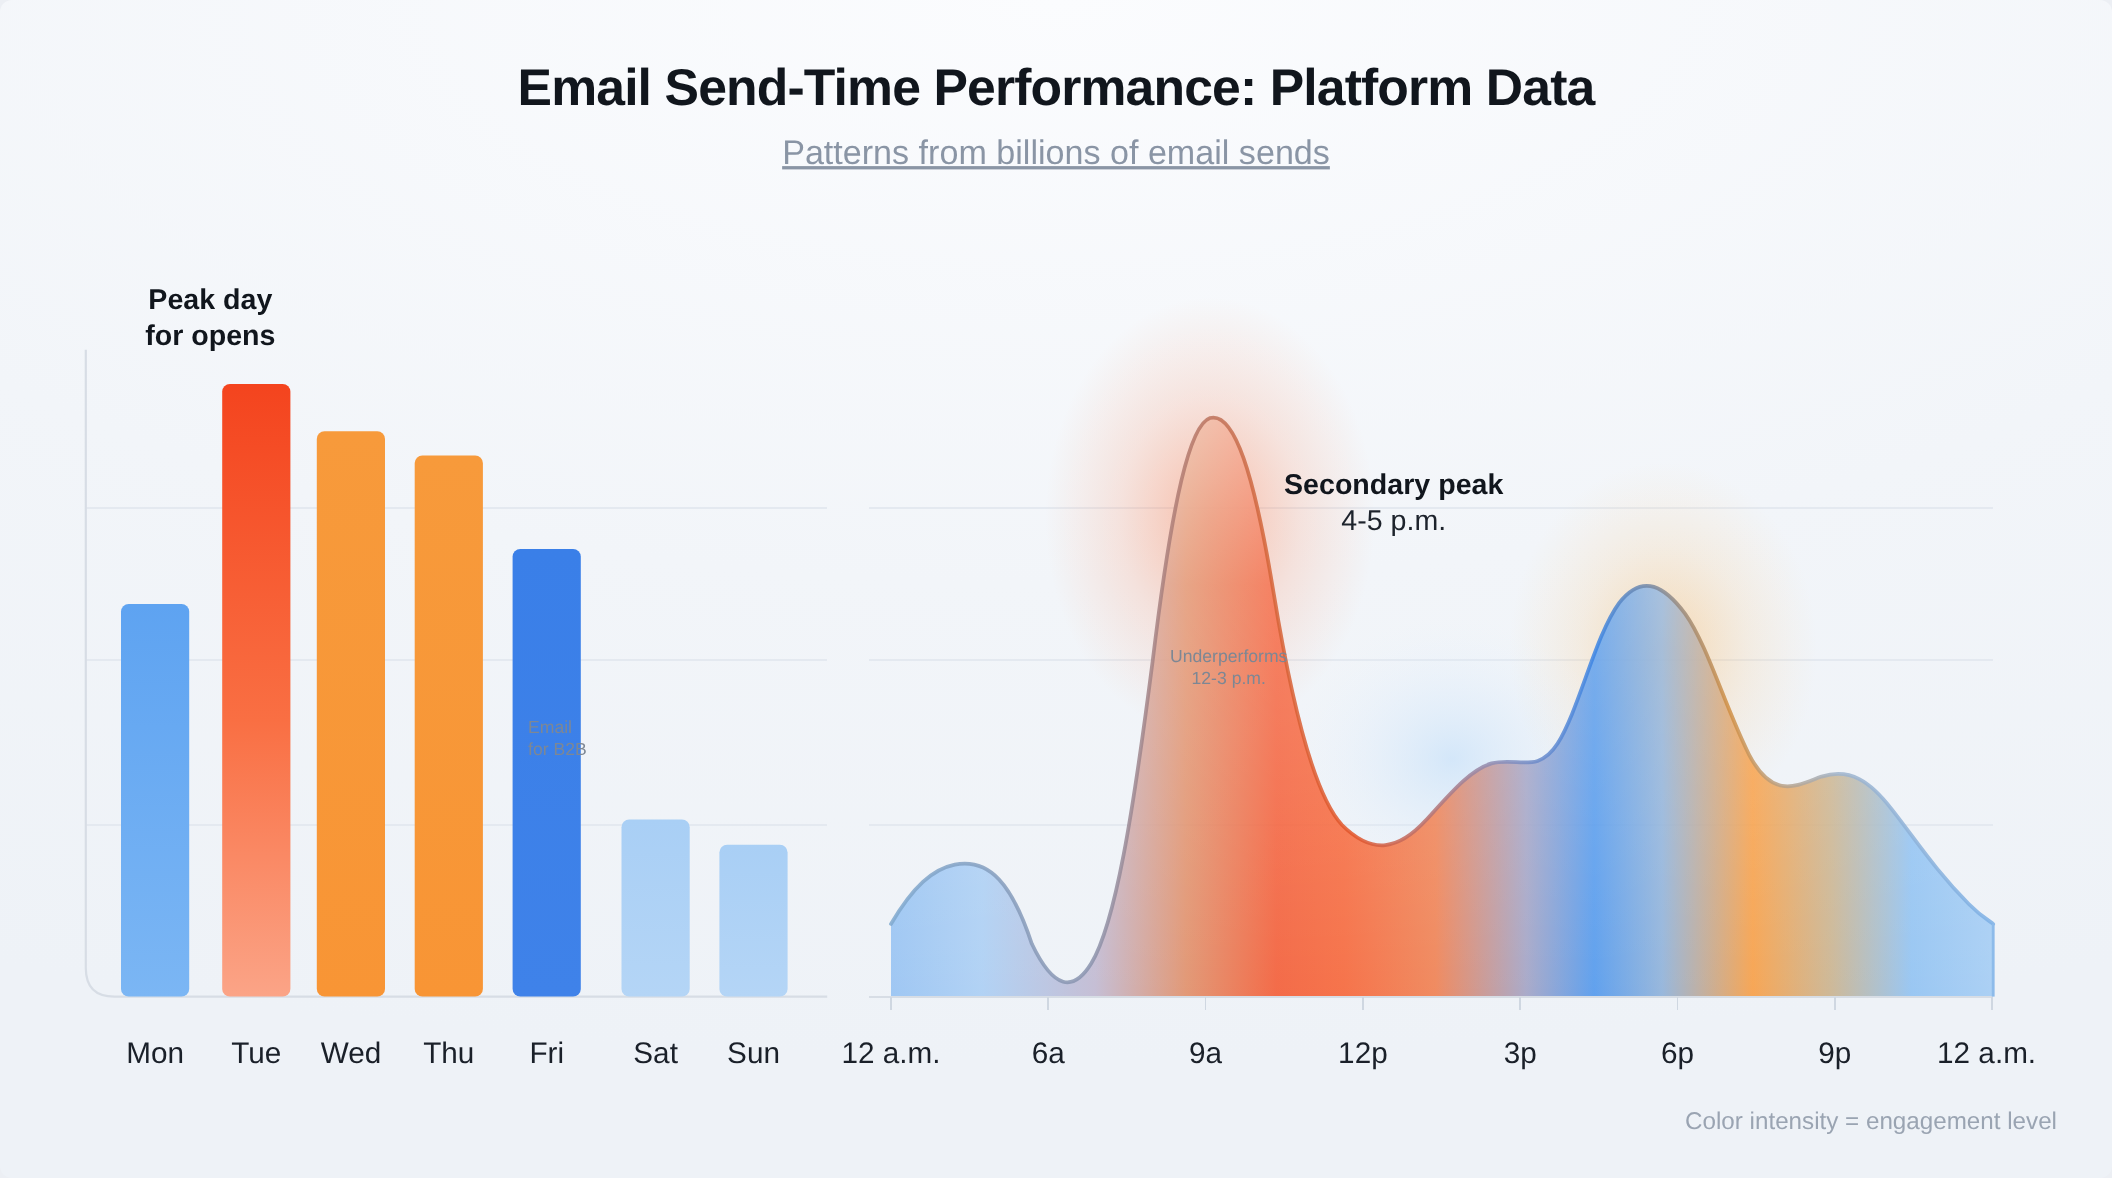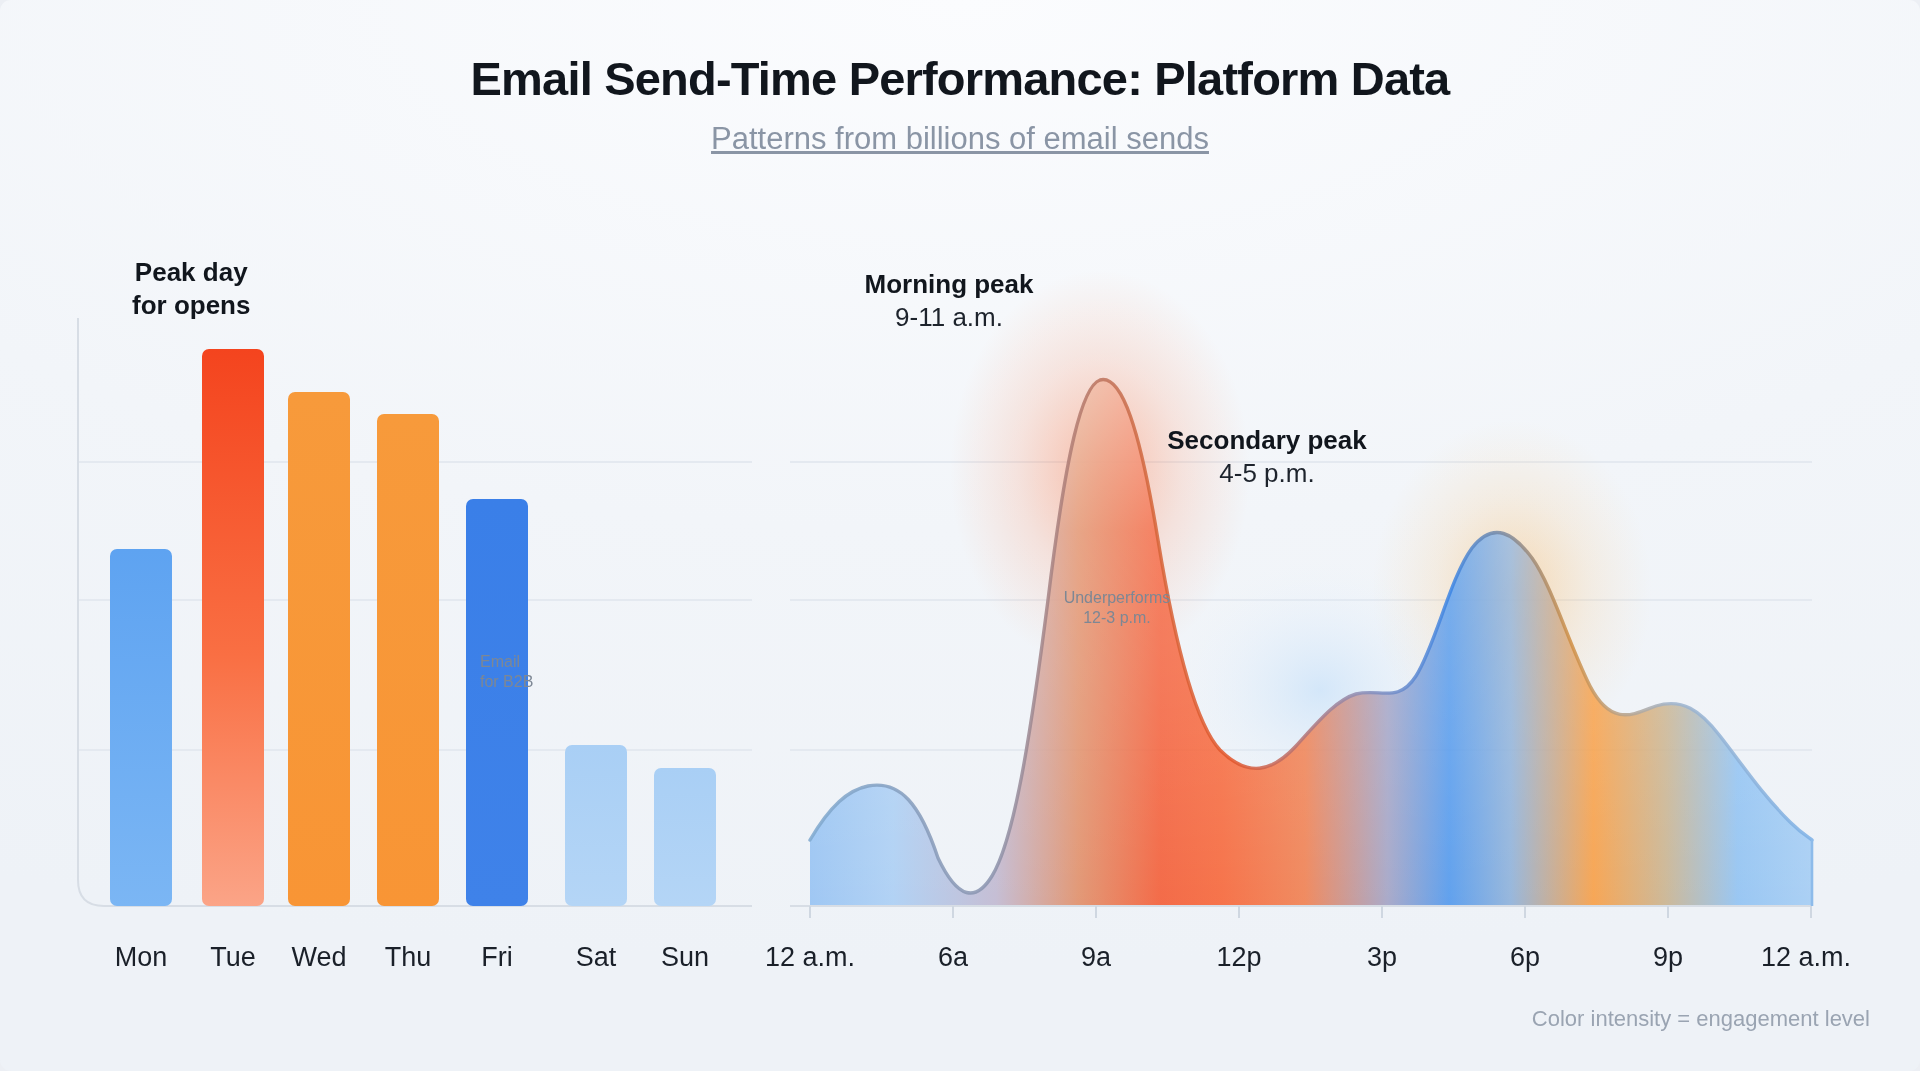--- a/index.html
+++ b/index.html
@@ -288,24 +288,20 @@
   <div class="anno" id="anno-peak-day">
     <span class="l1">Peak day</span>
     <span class="l1">for opens</span>
   </div>
 
   <div class="anno muted" id="anno-weaker">
     <span class="l1">Email</span>
     <span class="l2">for B2B</span>
   </div>
 
-  <div class="anno" id="anno-morning">
-    <span class="l1">Morning peak</span>
-    <span class="l2">9-11 a.m.</span>
-  </div>
 
   <div class="anno" id="anno-secondary">
     <span class="l1">Secondary peak</span>
     <span class="l2">4-5 p.m.</span>
   </div>
 
   <div class="anno muted" id="anno-under">
     <span class="l1">Underperforms</span>
     <span class="l2">12-3 p.m.</span>
   </div>

